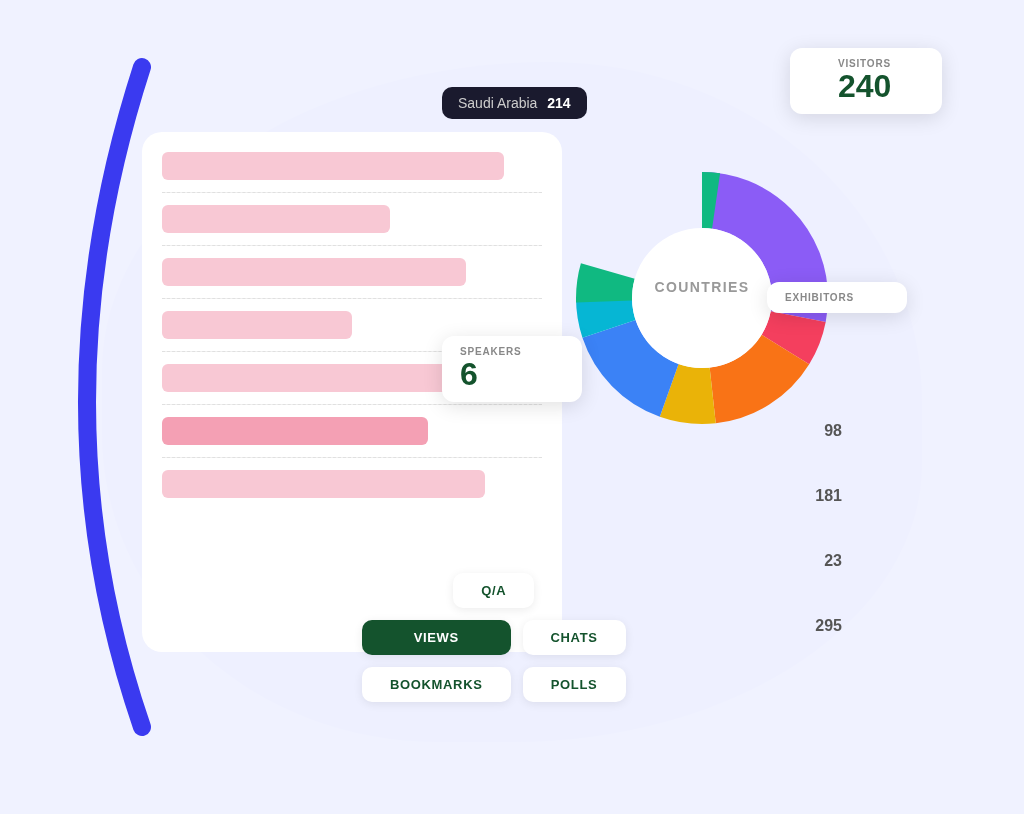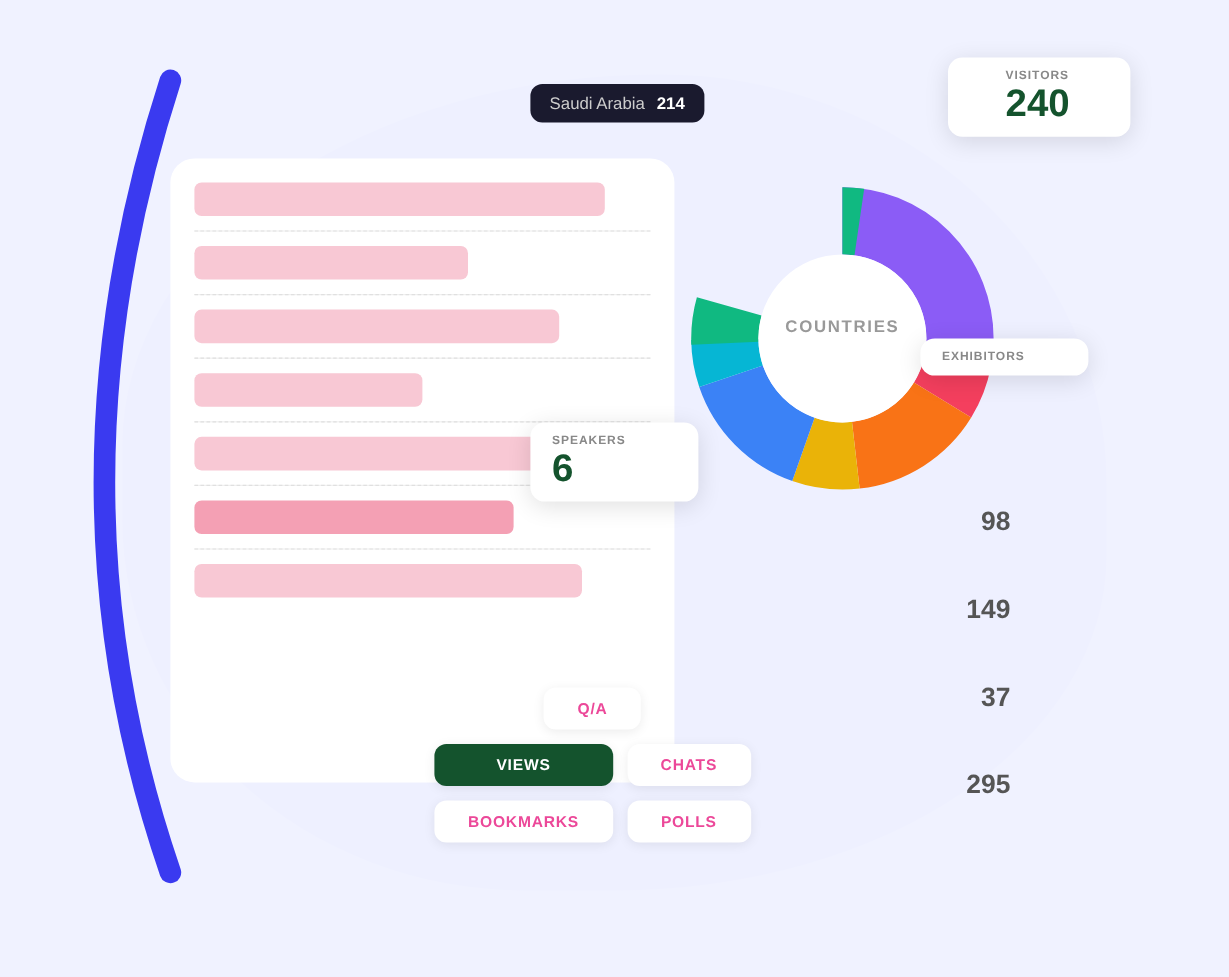--- a/index.html
+++ b/index.html
@@ -61,21 +61,21 @@
     .bar-row-separator {
       height: 1px;
       background: #f0f0f0;
       border: none;
       border-bottom: 1px dashed #e0e0e0;
     }
 
     
     .chart-area {
       position: absolute;
-      top: 50px;
+      top: 66px;
       right: 30px;
       width: 400px;
       height: 400px;
     }
 
     
     .tooltip-card {
       position: absolute;
       background: white;
       border-radius: 12px;
@@ -94,21 +94,21 @@
     .tooltip-card .value {
       font-size: 32px;
       font-weight: 700;
       color: #14532d;
       line-height: 1.1;
     }
 
     
     .saudi-tooltip {
       position: absolute;
-      top: 38px;
+      top: 55px;
       left: 380px;
       background: #1a1a2e;
       color: white;
       border-radius: 10px;
       padding: 8px 16px;
       font-size: 14px;
       white-space: nowrap;
       z-index: 10;
     }
     .saudi-tooltip .country-name {
@@ -134,37 +134,37 @@
     .exhibitors-card {
       position: absolute;
       top: 250px;
       right: 55px;
       width: 140px;
     }
 
     
     .speakers-card {
       position: absolute;
-      top: 320px;
+      top: 304px;
       left: 380px;
       width: 140px;
     }
 
     
     .numbers-column {
       position: absolute;
       right: 120px;
       top: 390px;
       display: flex;
       flex-direction: column;
       gap: 47px;
     }
 
     .stat-number {
-      font-size: 22px;
+      font-size: 16px;
       font-weight: 700;
       color: #555;
       text-align: right;
     }
 
     
     .buttons-area {
       position: absolute;
       bottom: 80px;
       left: 300px;
@@ -178,21 +178,21 @@
     .btn {
       padding: 10px 28px;
       border-radius: 10px;
       font-size: 13px;
       font-weight: 700;
       letter-spacing: 0.05em;
       text-transform: uppercase;
       border: none;
       cursor: pointer;
       background: white;
-      color: #ec4899;
+      color: #14532d;
       box-shadow: 0 2px 10px rgba(0,0,0,0.08);
     }
 
     .btn-active {
       background: #14532d;
       color: white;
     }
 
     .donut-wrapper {
       position: relative;
@@ -281,22 +281,22 @@
     <div class="label">EXHIBITORS</div>
   </div>
 
   <div class="tooltip-card speakers-card">
     <div class="label">SPEAKERS</div>
     <div class="value">6</div>
   </div>
 
   <div class="numbers-column">
     <div class="stat-number">98</div>
-    <div class="stat-number">149</div>
-    <div class="stat-number">37</div>
+    <div class="stat-number">181</div>
+    <div class="stat-number">23</div>
     <div class="stat-number">295</div>
   </div>
 
   <div class="buttons-area">
 
     <div style="grid-column:1/3; display:flex; justify-content:center;">
       <button class="btn">Q/A</button>
     </div>
 
     <button class="btn btn-active">VIEWS</button>

